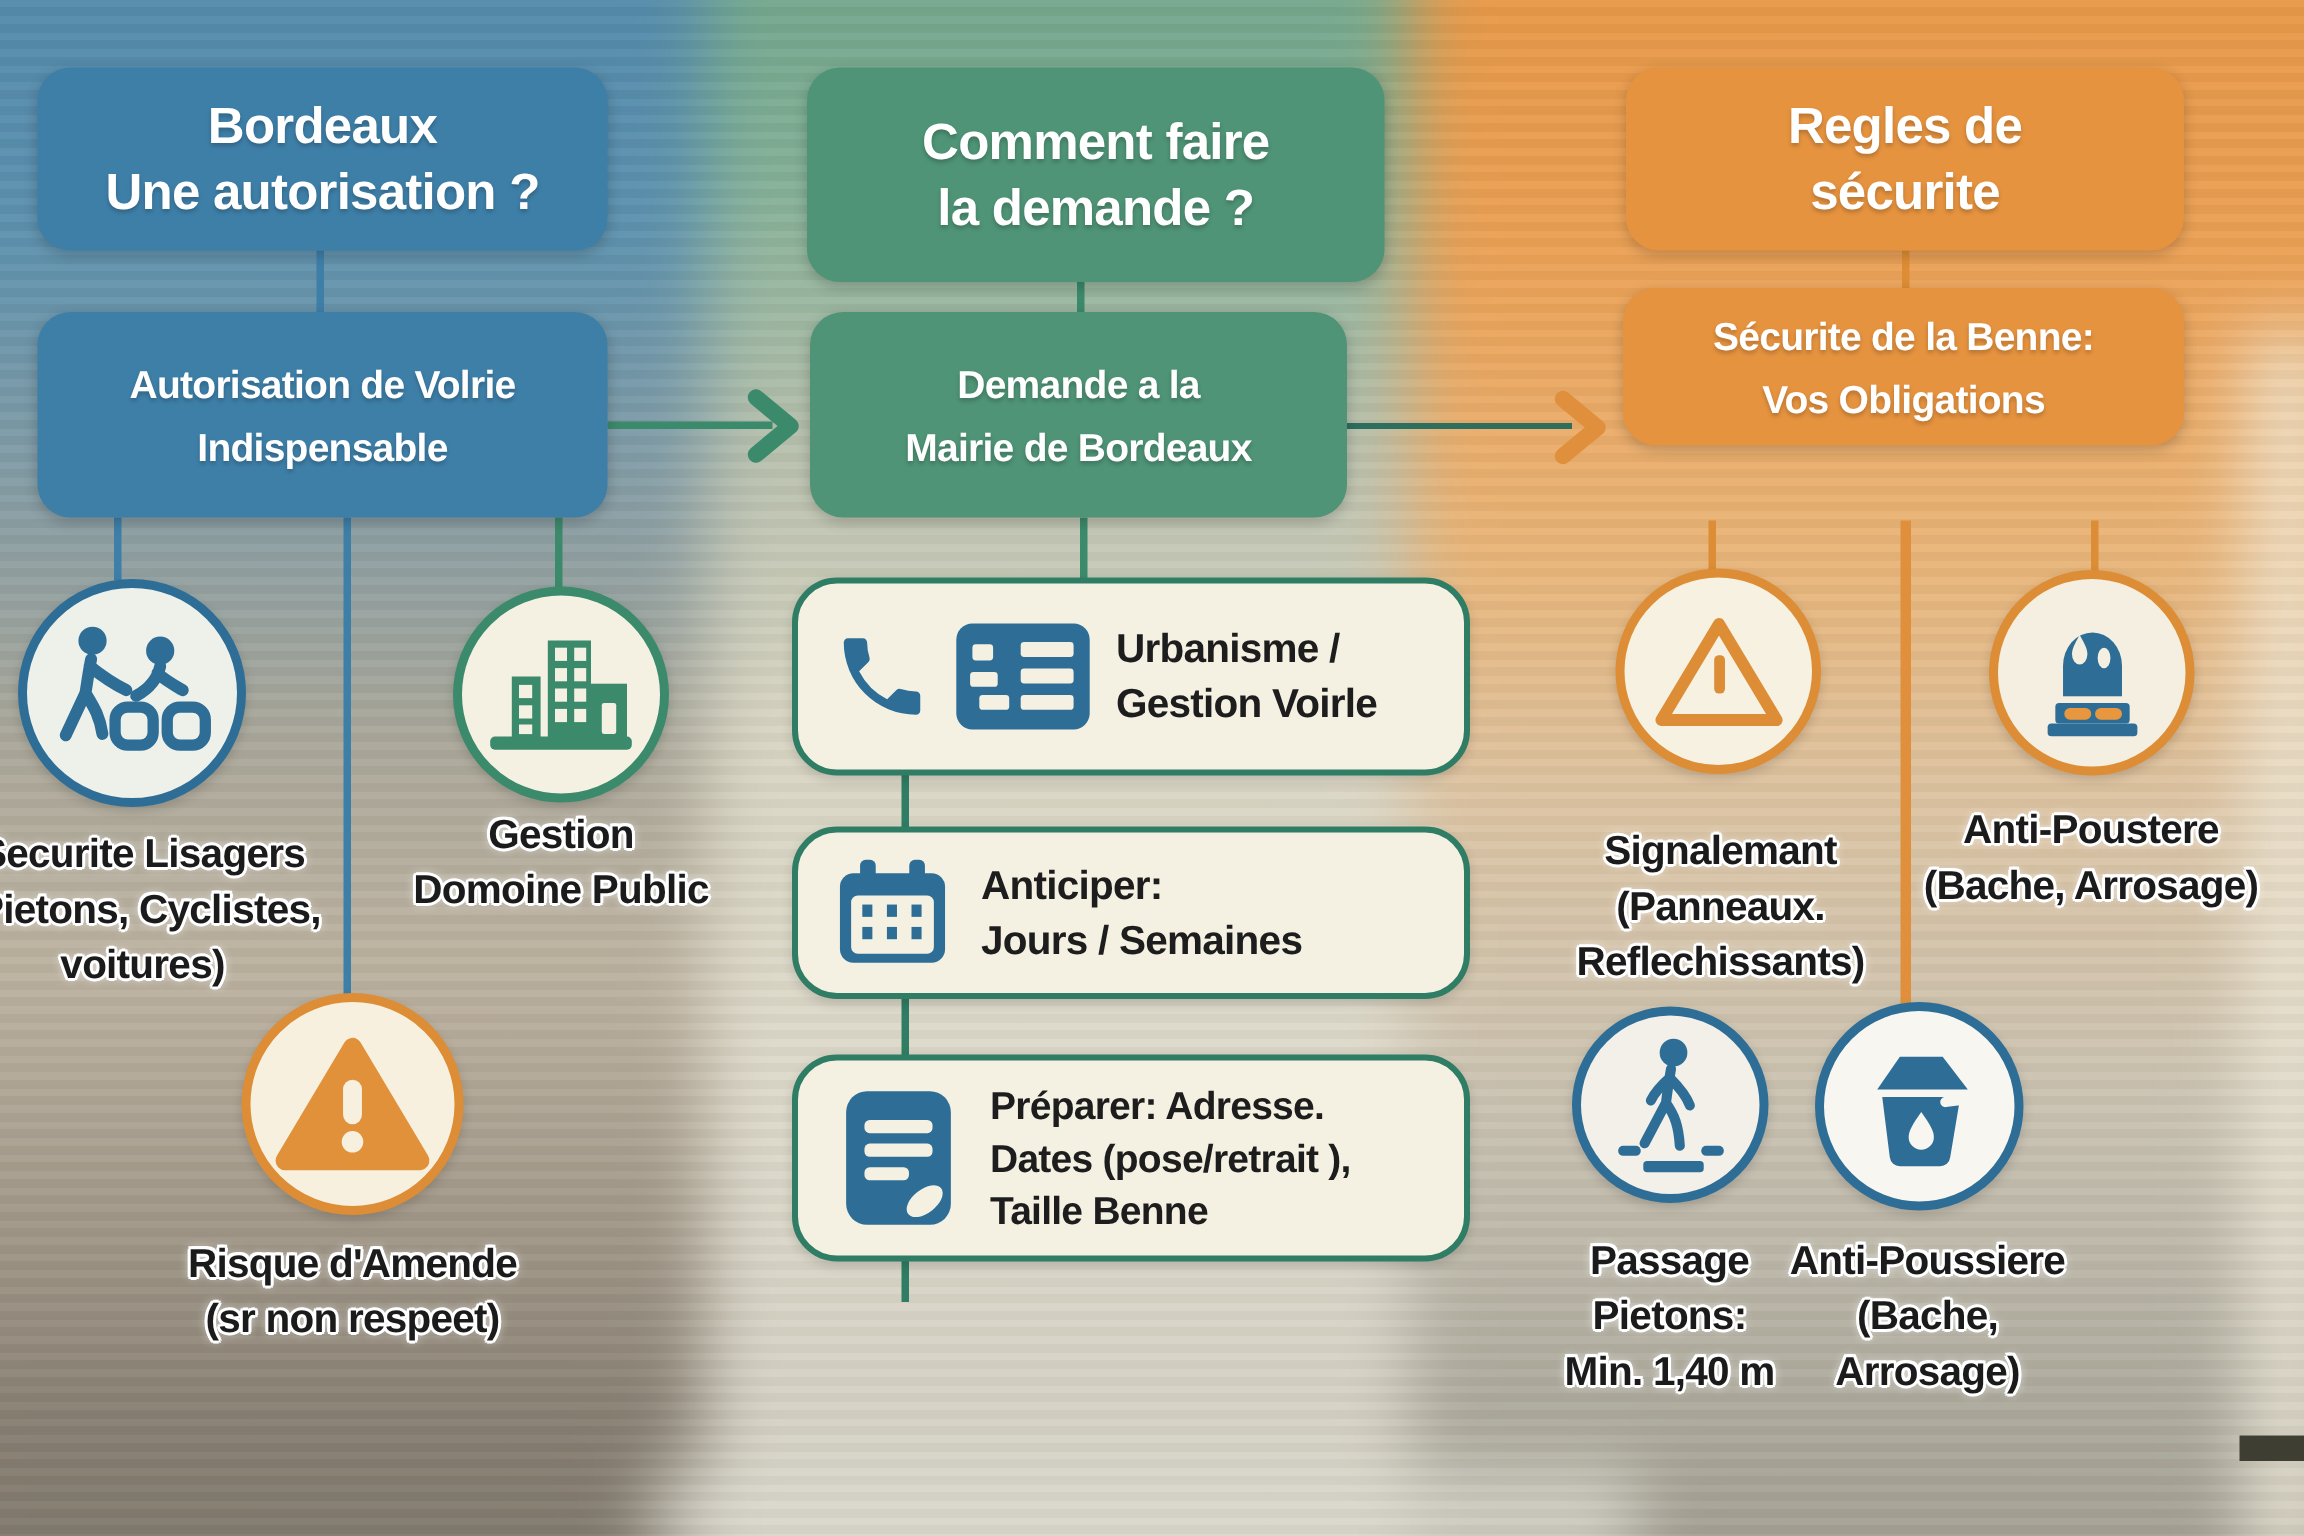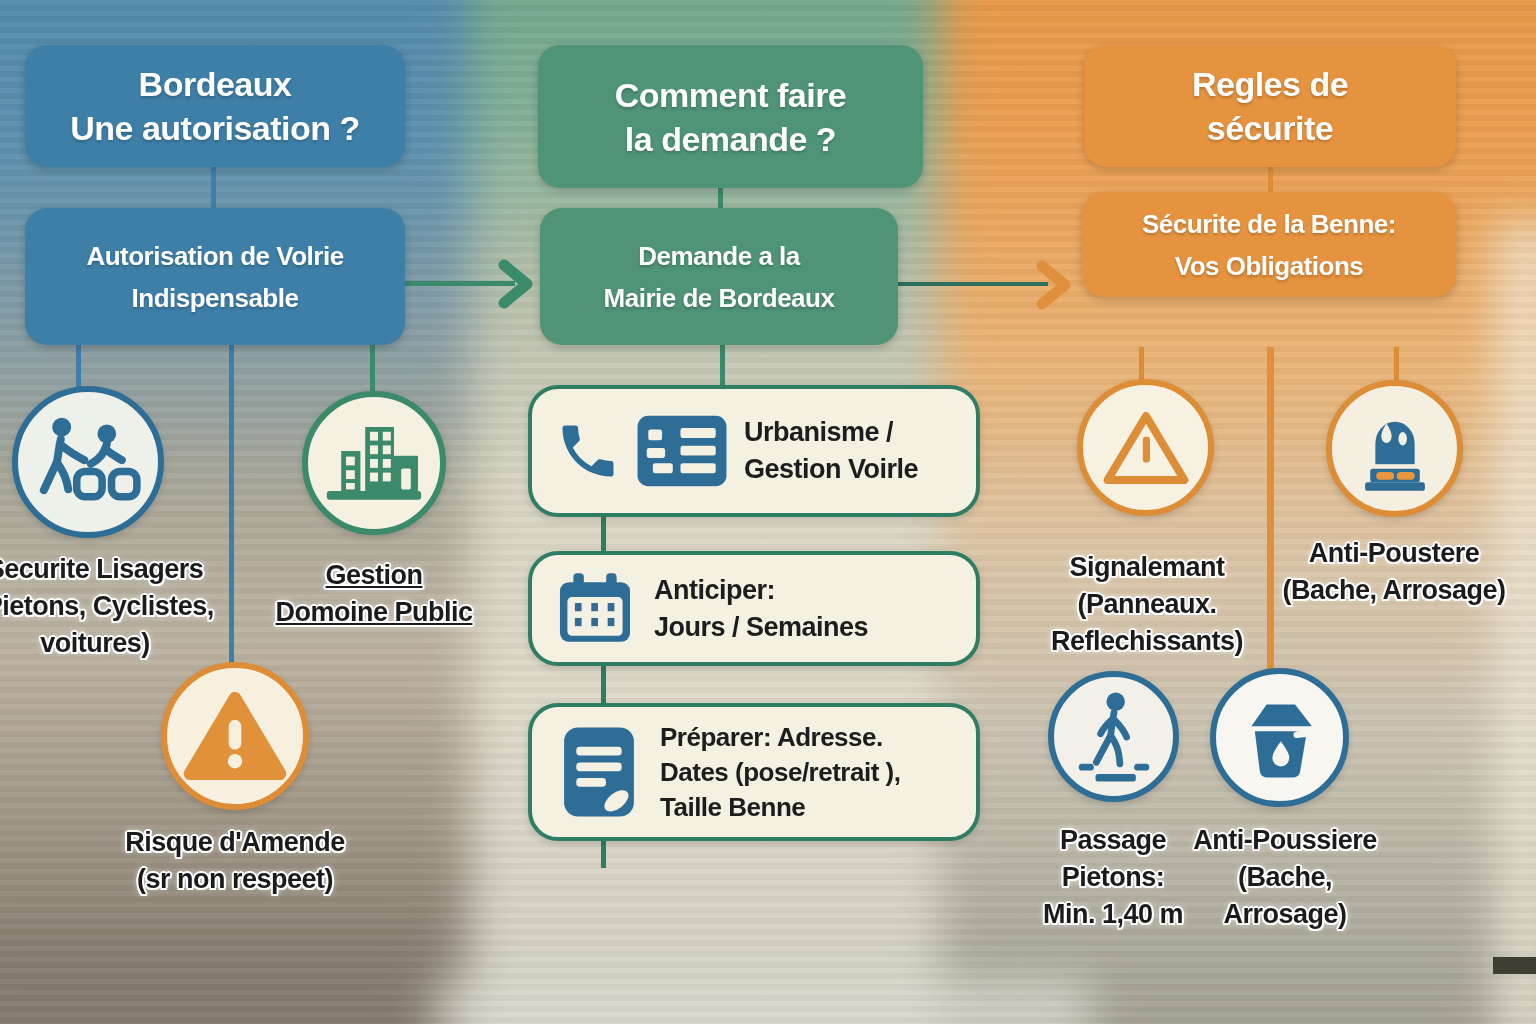--- a/index.html
+++ b/index.html
@@ -109,21 +109,21 @@
     <svg width="108" height="98" viewBox="0 0 120 108">
       <path d="M60 12 L110 96 H10 Z" fill="#e0913a" stroke="#e0913a" stroke-width="14" stroke-linejoin="round"></path>
       <rect x="53" y="36" width="14" height="33" rx="7" fill="#f7f0df"></rect>
       <circle cx="60" cy="82" r="8" fill="#f7f0df"></circle>
     </svg>
   </div>
 
   <div class="lbl" style="left:-75px;top:551px;width:340px;">Securite Lisagers
 (Pietons, Cyclistes,
 voitures)</div>
-  <div class="lbl" style="left:232px;top:557px;width:284px;text-decoration:underline;">Gestion
+  <div class="lbl" style="left:232px;top:538px;width:284px;">Gestion
 Domoine Public</div>
   <div class="lbl" style="left:75px;top:824px;width:320px;">Risque d'Amende
 (sr non respeet)</div>
 
   <div class="card" style="top:385px;height:132px;">
     <svg width="68" height="68" viewBox="0 0 24 24" style="margin-right:14px;">
       <path d="M6.62 10.79a15.05 15.05 0 0 0 6.59 6.59l2.2-2.2a1 1 0 0 1 1.02-.24 11.4 11.4 0 0 0 3.57.57 1 1 0 0 1 1 1V20a1 1 0 0 1-1 1A17 17 0 0 1 3 4a1 1 0 0 1 1-1h3.5a1 1 0 0 1 1 1 11.4 11.4 0 0 0 .57 3.57 1 1 0 0 1-.25 1.02z" fill="#2e6e96"></path>
     </svg>
     <svg width="92" height="74" viewBox="0 0 120 96" style="margin-right:16px;">
       <rect x="2" y="2" width="116" height="92" rx="14" fill="#2e6e96"></rect>

